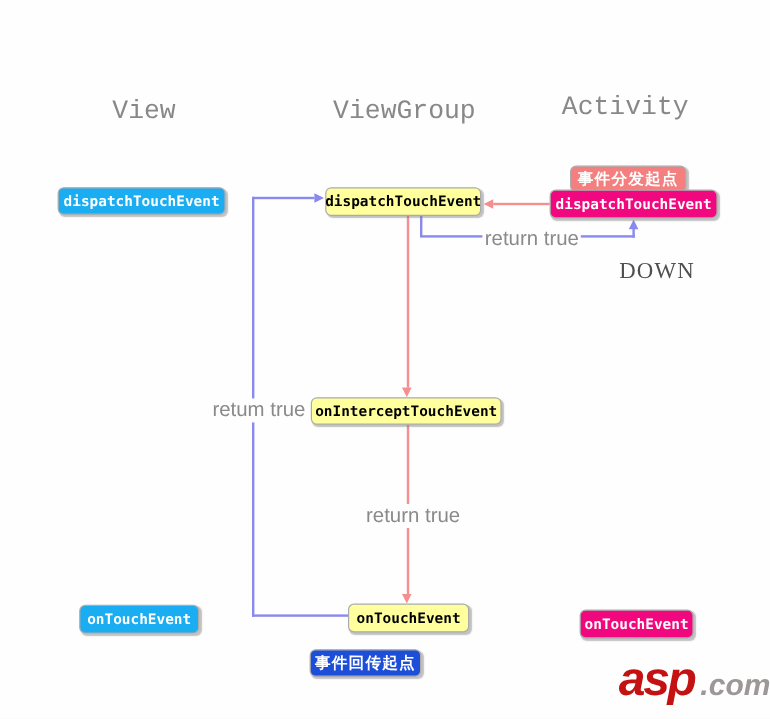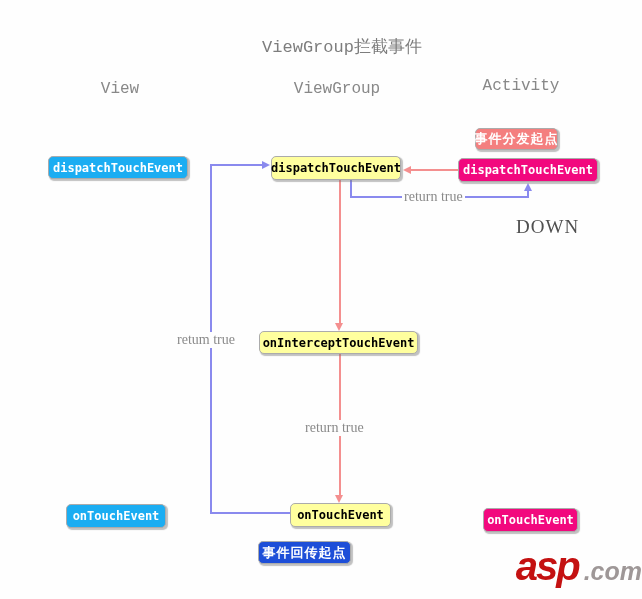--- a/index.html
+++ b/index.html
@@ -16,21 +16,21 @@
   }
   
   .title{
     position:absolute;top:35px;left:342px;transform:translateX(-50%);
     font-family:"Liberation Mono","DejaVu Sans Mono",monospace;
     font-size:17px;color:#7d7d7d;white-space:nowrap;
   }
   .col-header{
     position:absolute;transform:translateX(-50%);
     font-family:"Liberation Mono","DejaVu Sans Mono",monospace;
-    font-size:16px;color:#888;white-space:nowrap;
+    font-size:22px;color:#888;white-space:nowrap;
   }
   #col-view{left:120px;top:80px;}
   #col-viewgroup{left:337px;top:80px;}
   #col-activity{left:521px;top:77px;}
   
   .node{
     position:absolute;box-sizing:border-box;
     display:flex;align-items:center;justify-content:center;
     font-family:"DejaVu Sans Mono","Liberation Mono",monospace;
     font-weight:bold;font-size:12px;white-space:nowrap;
@@ -39,21 +39,21 @@
     z-index:3;
   }
   .cyan{background:#1badf2;color:#fff;}
   .yellow{background:#ffff9e;color:#000;}
   .pink{background:#f2087e;color:#fff;}
   .badge-salmon{background:#f47f7f;color:#fff;font-size:13px;letter-spacing:1px;}
   .badge-purple{background:#1d4ed8;color:#fff;font-size:13px;letter-spacing:1px;}
   #node-view-dispatch{left:48px;top:156px;width:140px;height:23px;}
   #node-vg-dispatch{left:271px;top:156px;width:130px;height:24px;}
   #node-act-dispatch{left:458px;top:158px;width:140px;height:24px;}
-  #badge-dispatch-origin{left:475px;top:128px;width:83px;height:22px;font-family:Liberation Mono, monospace;}
+  #badge-dispatch-origin{left:475px;top:138px;width:97px;height:22px;font-family:Liberation Mono, monospace;}
   #node-vg-onintercept{left:259px;top:331px;width:159px;height:23px;}
   #node-view-ontouch{left:66px;top:504px;width:100px;height:24px;}
   #node-vg-ontouch{left:290px;top:503px;width:101px;height:24px;}
   #node-act-ontouch{left:483px;top:508px;width:95px;height:24px;}
   #badge-return-origin{left:258px;top:541px;width:93px;height:23px;}
   
   .line{position:absolute;z-index:1;}
   .blue{background:#8a8aee;}
   .red{background:#f48f8f;}
   .arrow{position:absolute;width:0;height:0;z-index:2;}
@@ -74,21 +74,21 @@
   
   #red-h-dispatch{left:411px;top:169px;width:47px;height:2px;}
   #red-arrow-left{left:403px;top:166px;}
   #red-v-1{left:339px;top:180px;width:2px;height:143px;}
   #red-arrow-down-1{left:335px;top:323px;}
   #red-v-2{left:339px;top:354px;width:2px;height:141px;}
   #red-arrow-down-2{left:335px;top:495px;}
   
   .edge-label{
     position:absolute;z-index:4;background:#fefefe;
-    font-size:14px;color:#8a8a8a;white-space:nowrap;padding:0 2px;font-family:Liberation Serif, serif;
+    font-size:17px;color:#8a8a8a;white-space:nowrap;padding:0 2px;
   }
   #lbl-return-top{left:402px;top:189px;}
   #lbl-retum-left{left:175px;top:332px;}
   #lbl-return-mid{left:303px;top:420px;}
   #lbl-down{
     position:absolute;left:516px;top:216px;z-index:4;
     font-family:"Liberation Serif","DejaVu Serif",serif;
     font-size:19px;color:#4f4f4f;letter-spacing:1px;
   }
   
@@ -100,21 +100,20 @@
   .wm-asp{font-size:40px;color:#c41111;letter-spacing:-2px;}
   .wm-ku{font-size:41px;color:#e5dede;letter-spacing:-2px;text-shadow:0 0 1px #c9bfbf;}
   .wm-com{font-size:25px;color:#9e9797;margin-left:5px;}
   .wm-slogan{font-size:12px;color:#ccc2c2;margin-top:-3px;letter-spacing:1px;text-shadow:0 0 1px #b9acac;}
 </style>
 </head>
 <body>
 
 <div class="canvas">
 
-  <div class="title">ViewGroup拦截事件</div>
   <div class="col-header" id="col-view">View</div>
   <div class="col-header" id="col-viewgroup">ViewGroup</div>
   <div class="col-header" id="col-activity">Activity</div>
 
   <div class="line blue" id="blue-v-main"></div>
   <div class="line blue" id="blue-h-top"></div>
   <div class="arrow right" id="blue-arrow-top"></div>
   <div class="line blue" id="blue-h-bottom"></div>
 
   <div class="line blue" id="blue-v-drop"></div>

